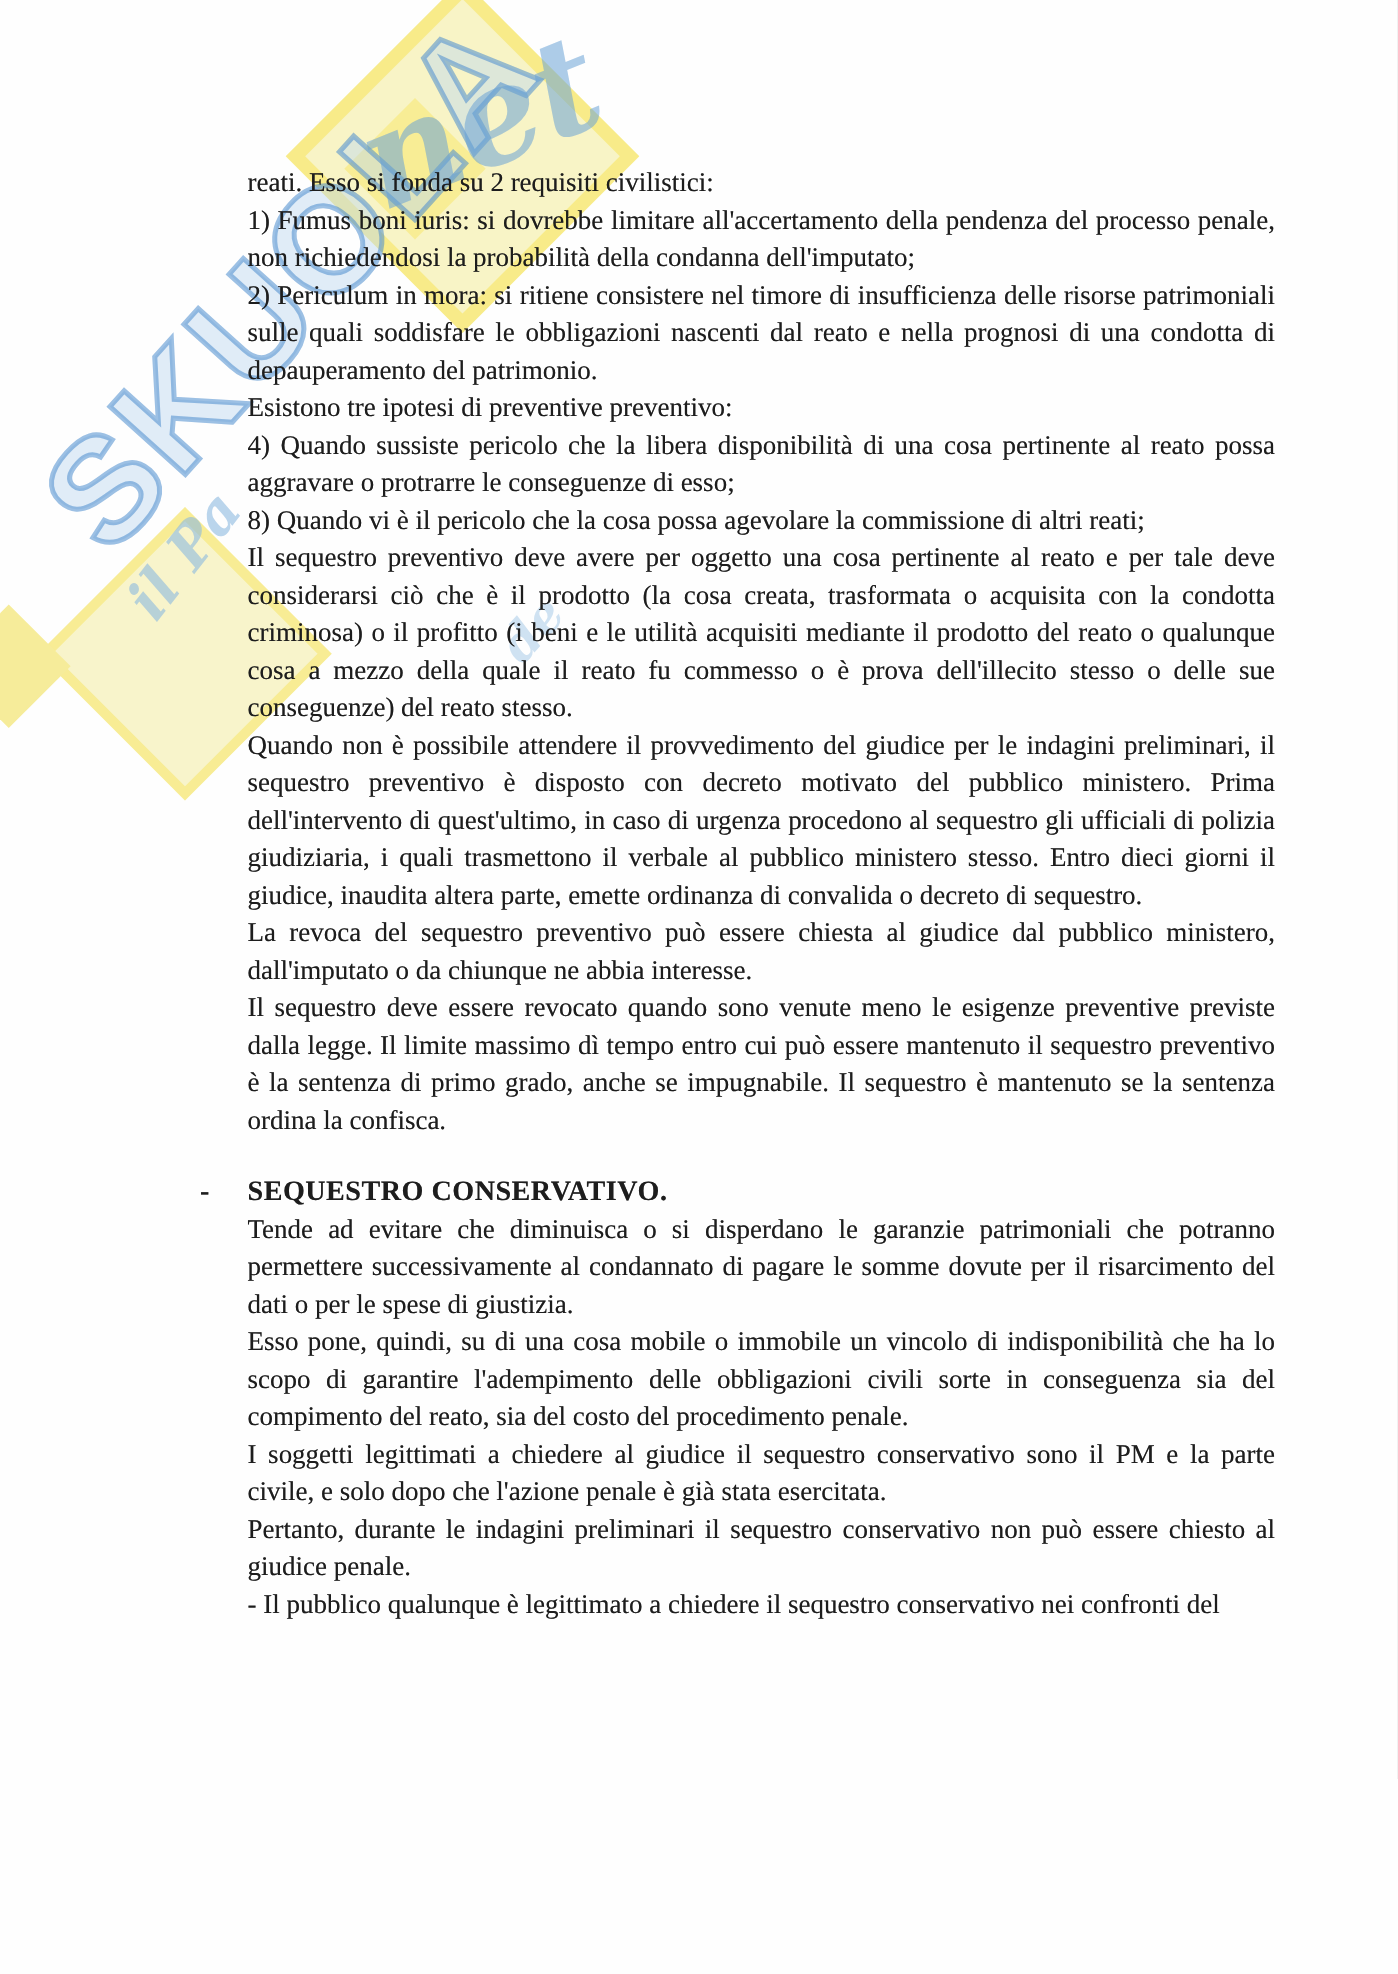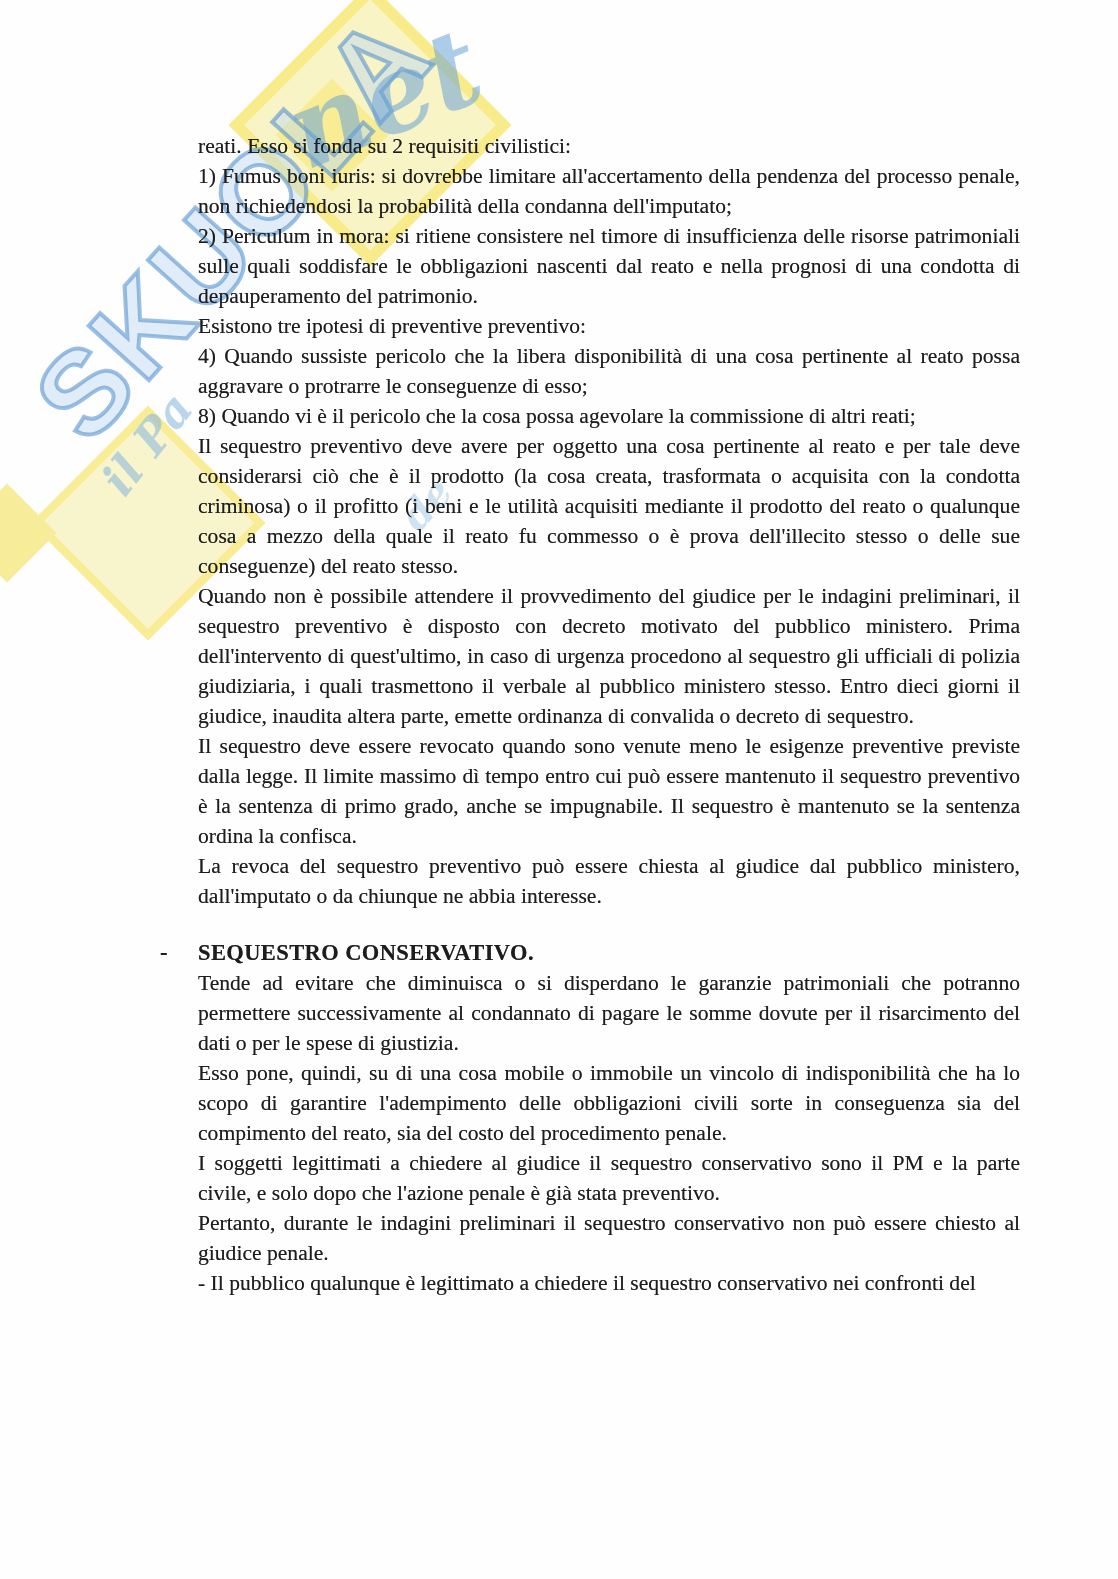--- a/index.html
+++ b/index.html
@@ -111,23 +111,23 @@
 
   <div class="doc">
       <div class="para"><span>reati. Esso si fonda su 2 requisiti civilistici:</span></div>
       <div class="para"><span>1) </span><span class="u">Fumus boni iuris</span><span>: si dovrebbe limitare all'accertamento della pendenza del processo penale, non richiedendosi la probabilità della condanna dell'imputato;</span></div>
       <div class="para"><span>2) </span><span class="u">Periculum in mora</span><span>: si ritiene consistere nel timore di insufficienza delle risorse patrimoniali sulle quali soddisfare le obbligazioni nascenti dal reato e nella prognosi di una condotta di depauperamento del patrimonio.</span></div>
       <div class="para"><span>Esistono tre ipotesi di preventive preventivo:</span></div>
       <div class="para"><span>4) Quando sussiste pericolo che la libera disponibilità di una cosa pertinente al reato possa aggravare o protrarre le conseguenze di esso;</span></div>
       <div class="para"><span>8) Quando vi è il pericolo che la cosa possa agevolare la commissione di altri reati;</span></div>
       <div class="para"><span>Il sequestro preventivo deve avere per oggetto una cosa pertinente al reato e per tale deve considerarsi ciò che è il </span><span class="u">prodotto</span><span> (la cosa creata, trasformata o acquisita con la condotta criminosa) o il </span><span class="u">profitto</span><span> (i beni e le utilità acquisiti mediante il prodotto del reato o qualunque cosa a mezzo della quale il reato fu commesso o è prova dell'illecito stesso o delle sue conseguenze) del reato stesso.</span></div>
       <div class="para"><span>Quando non è possibile attendere il provvedimento del giudice per le indagini preliminari, il sequestro preventivo è disposto con decreto motivato del pubblico ministero. Prima dell'intervento di quest'ultimo, in caso di urgenza procedono al sequestro gli ufficiali di polizia giudiziaria, i quali trasmettono il verbale al pubblico ministero stesso. Entro dieci giorni il giudice, inaudita altera parte, emette ordinanza di convalida o decreto di sequestro.</span></div>
+      <div class="para"><span>La revoca del sequestro preventivo può essere chiesta al giudice dal pubblico ministero, dall'imputato o da chiunque ne abbia interesse.</span></div>
       <div class="para"><span>Il sequestro deve essere revocato quando sono venute meno le esigenze preventive previste dalla legge. Il limite massimo dì tempo entro cui può essere mantenuto il sequestro preventivo è la sentenza di primo grado, anche se impugnabile. Il sequestro è mantenuto se la sentenza ordina la confisca.</span></div>
-      <div class="para"><span>La revoca del sequestro preventivo può essere chiesta al giudice dal pubblico ministero, dall'imputato o da chiunque ne abbia interesse.</span></div>
       <div class="heading"><span class="dash">-</span><span class="u b">SEQUESTRO CONSERVATIVO</span><span class="b">.</span></div>
       <div class="para"><span>Tende ad evitare che diminuisca o si disperdano le garanzie patrimoniali che potranno permettere successivamente al condannato di pagare le somme dovute per il risarcimento del dati o per le spese di giustizia.</span></div>
       <div class="para"><span>Esso pone, quindi, su di una cosa mobile o immobile un vincolo di indisponibilità che ha lo scopo di garantire l'adempimento delle obbligazioni civili sorte in conseguenza sia del compimento del reato, sia del costo del procedimento penale.</span></div>
-      <div class="para"><span>I soggetti legittimati a chiedere al giudice il sequestro conservativo sono il PM e la parte civile, e solo dopo che l'azione penale è già stata preventivo.</span></div>
+      <div class="para"><span>I soggetti legittimati a chiedere al giudice il sequestro conservativo sono il PM e la parte civile, e solo dopo che l'azione penale è già stata esercitata.</span></div>
       <div class="para"><span>Pertanto, durante le indagini preliminari il sequestro conservativo non può essere chiesto al giudice penale.</span></div>
       <div class="para"><span>- Il pubblico qualunque è legittimato a chiedere il sequestro conservativo nei confronti del</span></div>
     </div>
 
 </div>
 
 </body></html>

